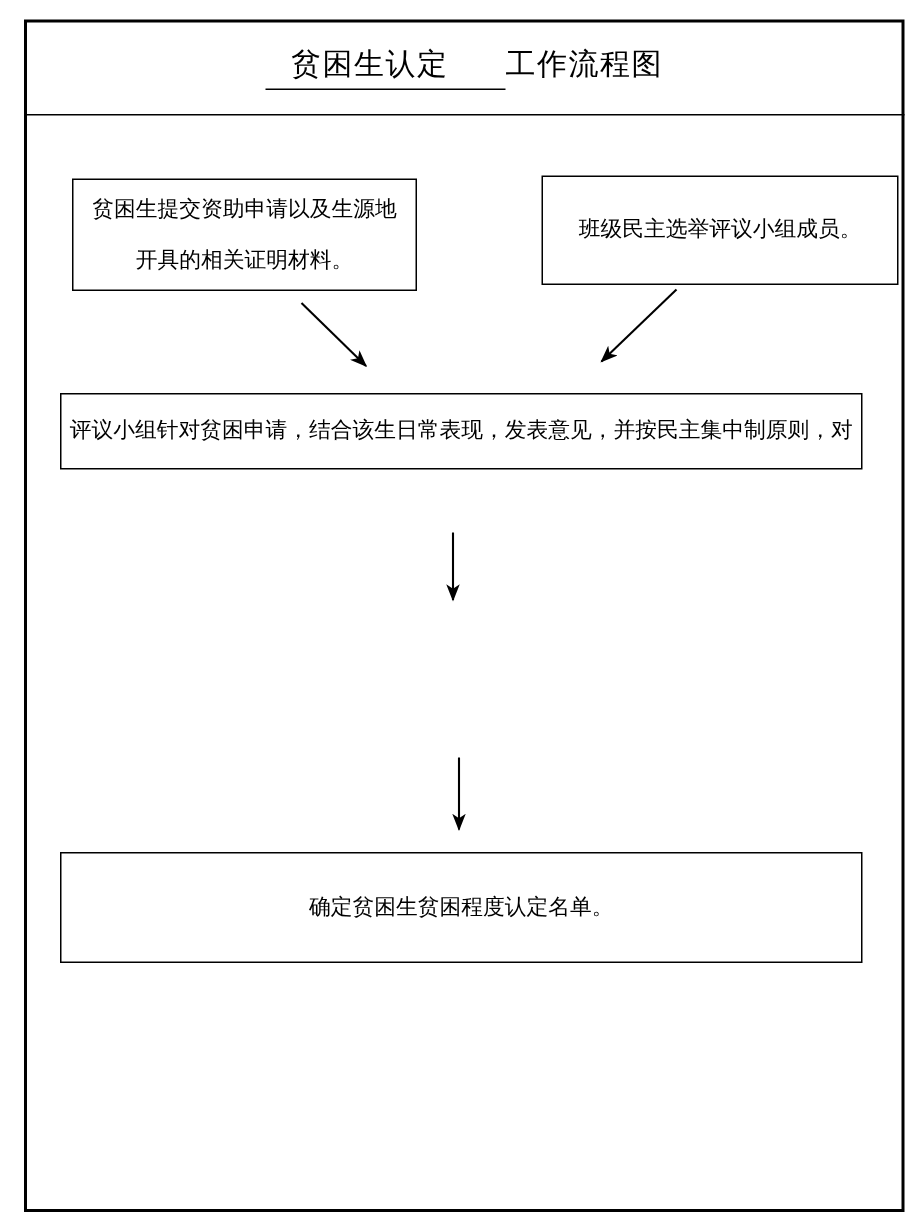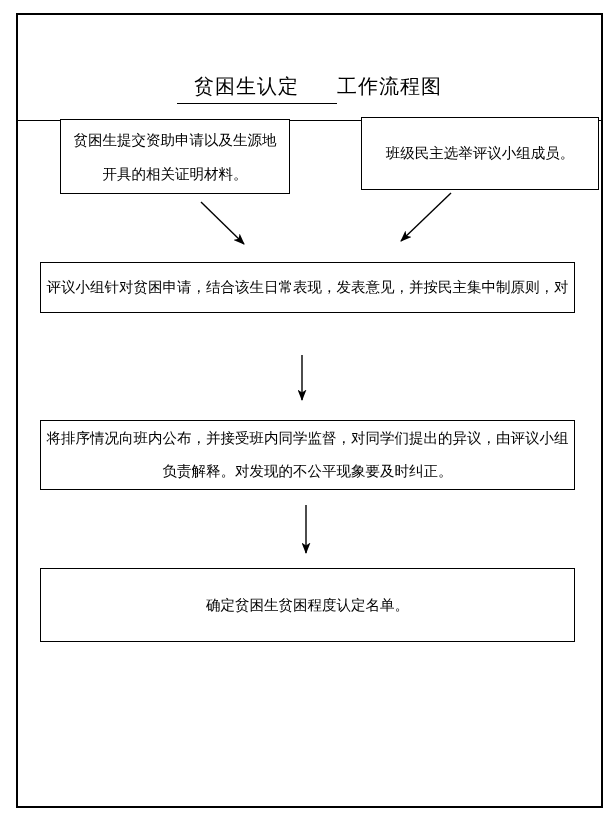--- a/index.html
+++ b/index.html
@@ -30,21 +30,20 @@
     position: absolute;
     left: 16px;
     top: 13px;
     width: 587px;
     height: 64px;
     box-sizing: border-box;
     border-bottom: 1.5px solid #000000;
     display: flex;
     align-items: center;
     justify-content: center;
-    margin-top: 44px;
   }
   .title {
     font-size: 20px;
     letter-spacing: 1px;
     white-space: nowrap;
   }
   .title-underlined {
     display: inline-block;
     border-bottom: 1.5px solid #000000;
     padding: 0 38px 3px 17px;
@@ -64,21 +63,21 @@
     justify-content: center;
     text-align: center;
     font-size: 14.5px;
     line-height: 33px;
     color: #000000;
   }
   .flow-box .line {
     display: block;
     white-space: nowrap;
   }
-  #box-apply      { left: 60px;  top: 119px; width: 230px; height: 75px; line-height: 33px; }
+  #box-apply      { left: 48px;  top: 119px; width: 230px; height: 75px; line-height: 33px; }
   #box-elect      { left: 325px; top: 117px; width: 238px; height: 73px; margin-left: 36px; }
   #box-review     { left: 40px;  top: 262px; width: 535px; height: 51px; }
   #box-publicity  { left: 40px;  top: 420px; width: 535px; height: 70px; }
   #box-final      { left: 40px;  top: 568px; width: 535px; height: 74px; justify-content: center; }
   .arrow-layer {
     position: absolute;
     left: 0;
     top: 0;
     width: 616px;
     height: 820px;
@@ -102,24 +101,20 @@
   </div>
 
   <div class="flow-box" id="box-elect">
     <span class="line">班级民主选举评议小组成员。</span>
   </div>
 
   <div class="flow-box" id="box-review">
     <span class="line">评议小组针对贫困申请，结合该生日常表现，发表意见，并按民主集中制原则，对</span>
   </div>
 
-  <div class="flow-box" id="box-publicity">
-    <span class="line">将排序情况向班内公布，并接受班内同学监督，对同学们提出的异议，由评议小组</span>
-    <span class="line">负责解释。对发现的不公平现象要及时纠正。</span>
-  </div>
 
   <div class="flow-box" id="box-final">
     <span class="line">确定贫困生贫困程度认定名单。</span>
   </div>
 
   <svg class="arrow-layer" width="616" height="820" viewBox="0 0 616 820" xmlns="http://www.w3.org/2000/svg">
     <defs>
       <marker id="arrowhead" markerUnits="userSpaceOnUse" markerWidth="12" markerHeight="9" refX="10.5" refY="4.5" orient="auto">
         <path d="M0,0 L11.5,4.5 L0,9 L3,4.5 Z" fill="#000000"></path>
       </marker>

